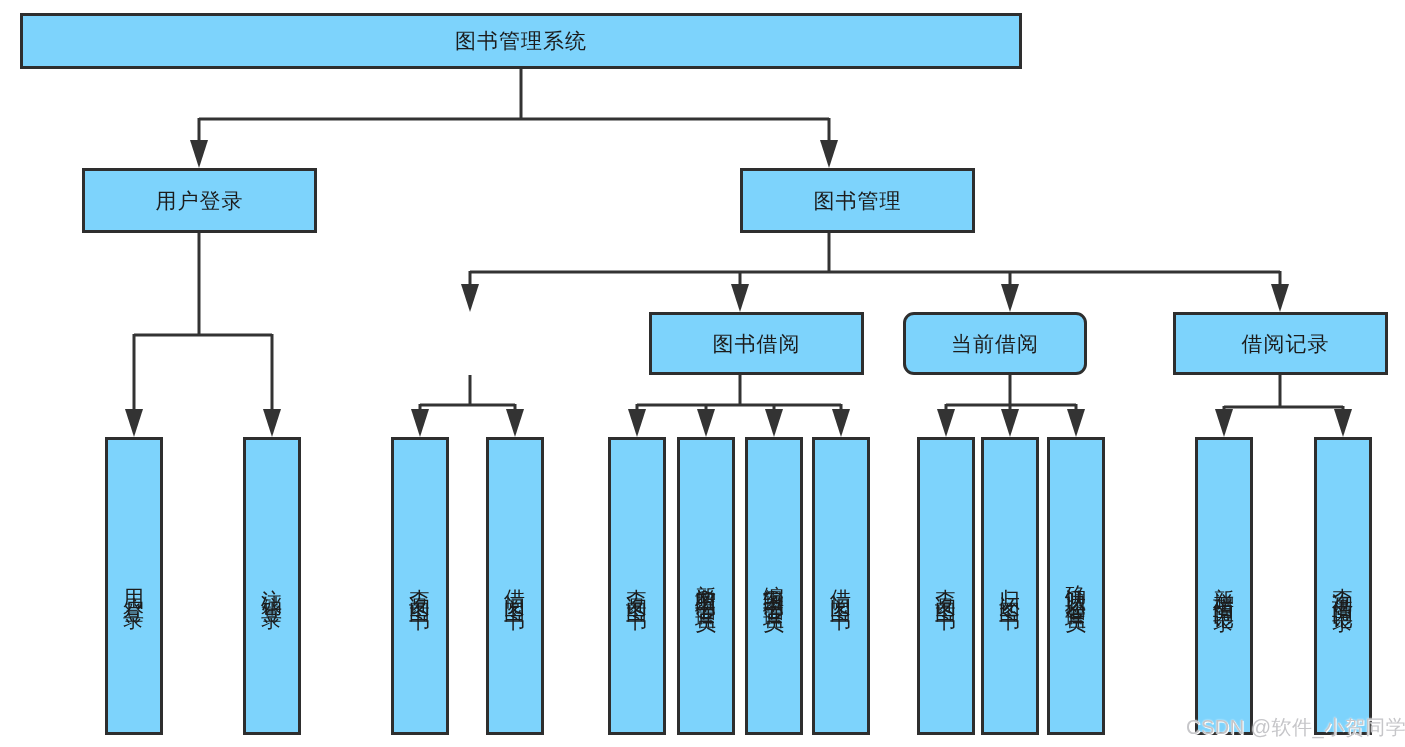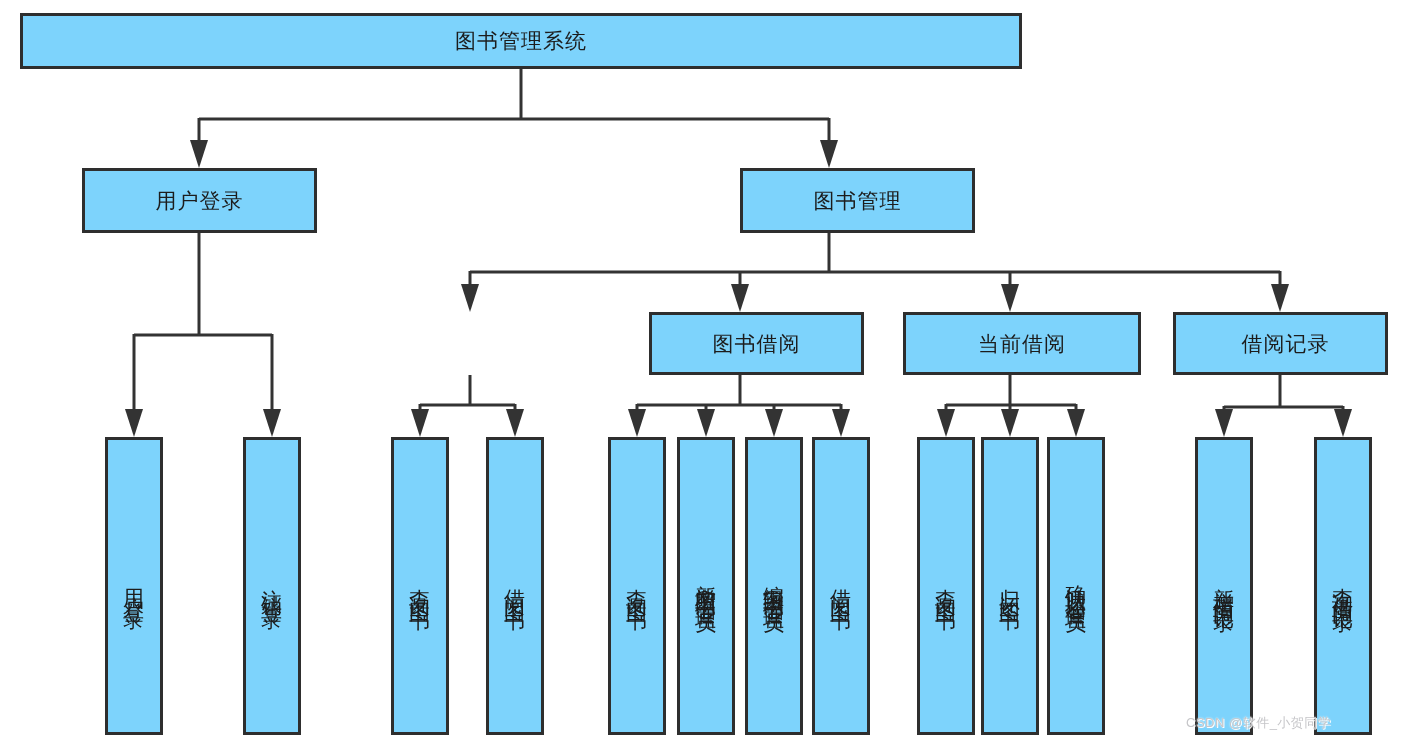--- a/index.html
+++ b/index.html
@@ -45,21 +45,21 @@
     font-size: 21px;
     letter-spacing: 7px;
     line-height: 1;
     white-space: nowrap;
   }
   #watermark {
     position: absolute;
     left: 1186px;
     top: 714px;
     z-index: 3;
-    font-size: 13px;
+    font-size: 20px;
     letter-spacing: 0.5px;
     white-space: nowrap;
     text-shadow: 0 0 2px #ffffff, 1px 1px 0 #ffffff;
   }
 </style>
 </head>
 <body>
 
 <div id="canvas">
 
@@ -135,21 +135,21 @@
       <polygon points="1343,437 1334,409 1352,409"></polygon>
     </g>
   </svg>
 
   <div class="node h-node" style="left:20px; top:13px; width:1002px; height:56px;">图书管理系统</div>
 
   <div class="node h-node" style="left:82px; top:168px; width:235px; height:65px;">用户登录</div>
   <div class="node h-node" style="left:712px; top:168px; width:235px; height:65px;margin-left:28px;">图书管理</div>
 
   <div class="node h-node" style="left:633px; top:312px; width:215px; height:63px;margin-left:16px;">图书借阅</div>
-  <div class="node h-node" style="left:903px; top:312px; width:238px; height:63px;">当前借阅</div>
+  <div class="node h-node" style="left:903px; top:312px; width:184px; height:63px;border-radius:11px;">当前借阅</div>
   <div class="node h-node" style="left:1173px; top:312px; width:215px; height:63px;padding-left:10px;">借阅记录</div>
 
   <div class="node v-node" style="left:105px; top:437px; width:58px; height:298px;">用户登录</div>
   <div class="node v-node" style="left:243px; top:437px; width:58px; height:298px;">注销登录</div>
 
   <div class="node v-node" style="left:391px; top:437px; width:58px; height:298px;">查询图书</div>
   <div class="node v-node" style="left:486px; top:437px; width:58px; height:298px;">借阅图书</div>
 
   <div class="node v-node" style="left:608px; top:437px; width:58px; height:298px;">查询图书</div>
   <div class="node v-node" style="left:677px; top:437px; width:58px; height:298px; letter-spacing:4px;">新增图书（管理员）</div>

